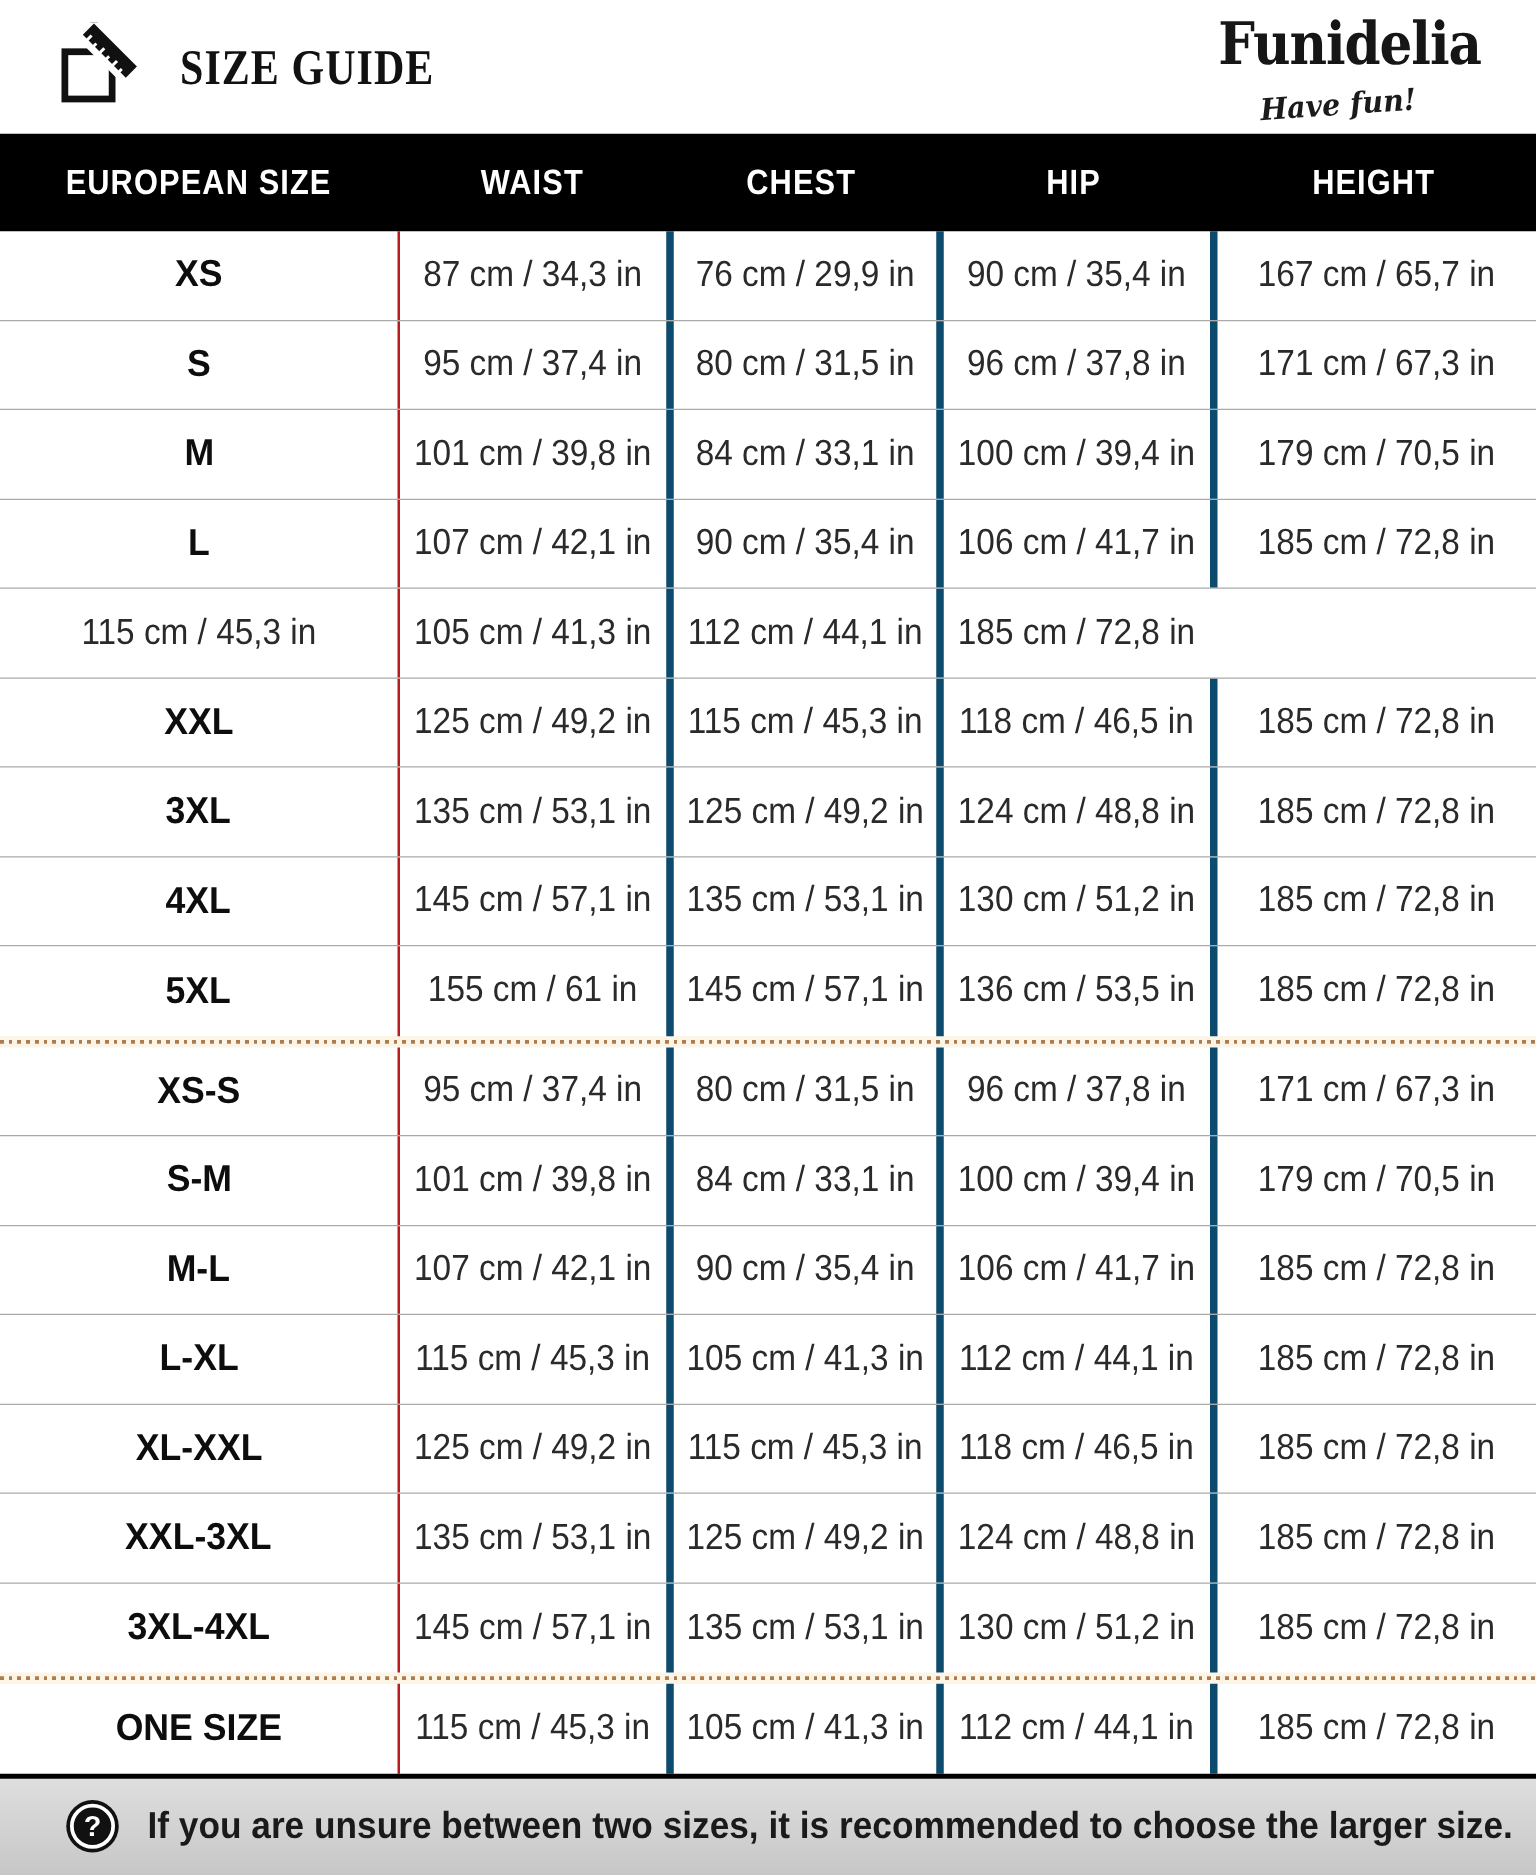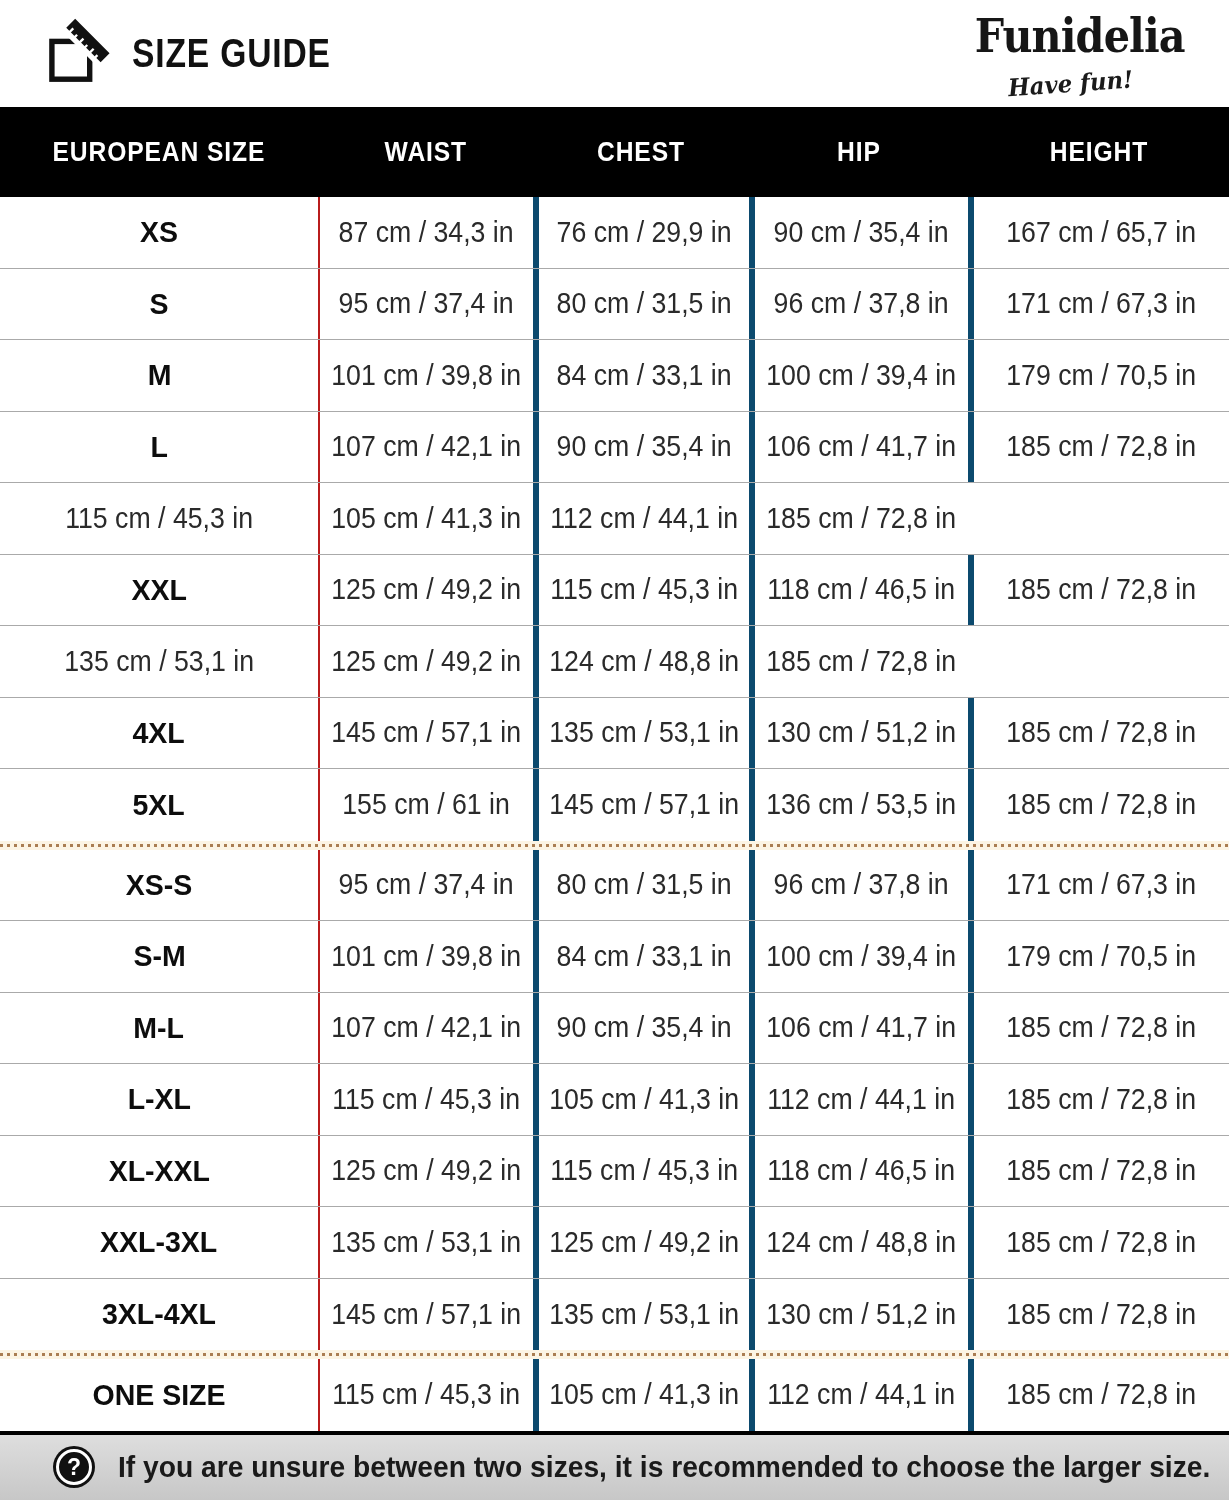--- a/index.html
+++ b/index.html
@@ -11,21 +11,21 @@
     overflow: hidden;
     display: flex; flex-direction: column;
   }
 
   
   .top-bar {
     height: 107px; flex: 0 0 auto;
     display: flex; align-items: center; justify-content: space-between;
     padding: 0 44px 0 42px;
   }
-  .title-group { display: flex; align-items: center; gap: 18px; }
+  .title-group { display: flex; align-items: center; gap: 30px; font-family: Liberation Serif, serif; }
   .title-icon svg { display: block; }
   .page-title {
     font-size: 40px; font-weight: bold; color: #111;
     letter-spacing: 1px;
     transform: scaleX(0.84); transform-origin: left center;
     white-space: nowrap;
   }
   .logo-group { text-align: center; margin-top: -6px; }
   .logo-text {
     font-family: "DejaVu Serif", serif;
@@ -42,21 +42,21 @@
     transform: rotate(-4deg) scaleX(0.95); transform-origin: right center;
   }
 
   
   .size-table { flex: 0 0 auto; }
   .t-row {
     display: grid;
     grid-template-columns: 318px 215px 216px 219px 261px;
     width: 1229px;
   }
-  .t-head { background: #000000; height: 90px; }
+  .t-head { background: #000000; height: 78px; }
   .t-head .h-cell {
     display: flex; align-items: center; justify-content: center;
     color: #ffffff;
   }
   .h-label {
     font-size: 28px; font-weight: bold; letter-spacing: 1px;
     transform: scaleX(0.88); white-space: nowrap;
   }
   .t-body-row { height: 71.5px; border-bottom: 1px solid #aaaaaa; }
   .t-body-row.no-border { border-bottom: none; }
@@ -242,20 +242,23 @@
         </div>
         <div class="cell">
           <span class="measure">118 cm / 46,5 in</span>
         </div>
         <div class="cell">
           <span class="measure">185 cm / 72,8 in</span>
         </div>
       </div>
       <div class="t-row t-body-row">
         <div class="cell">
+          <span class="size-label">3XL</span>
+        </div>
+        <div class="cell">
           <span class="measure">135 cm / 53,1 in</span>
         </div>
         <div class="cell">
           <span class="measure">125 cm / 49,2 in</span>
         </div>
         <div class="cell">
           <span class="measure">124 cm / 48,8 in</span>
         </div>
         <div class="cell">
           <span class="measure">185 cm / 72,8 in</span>

